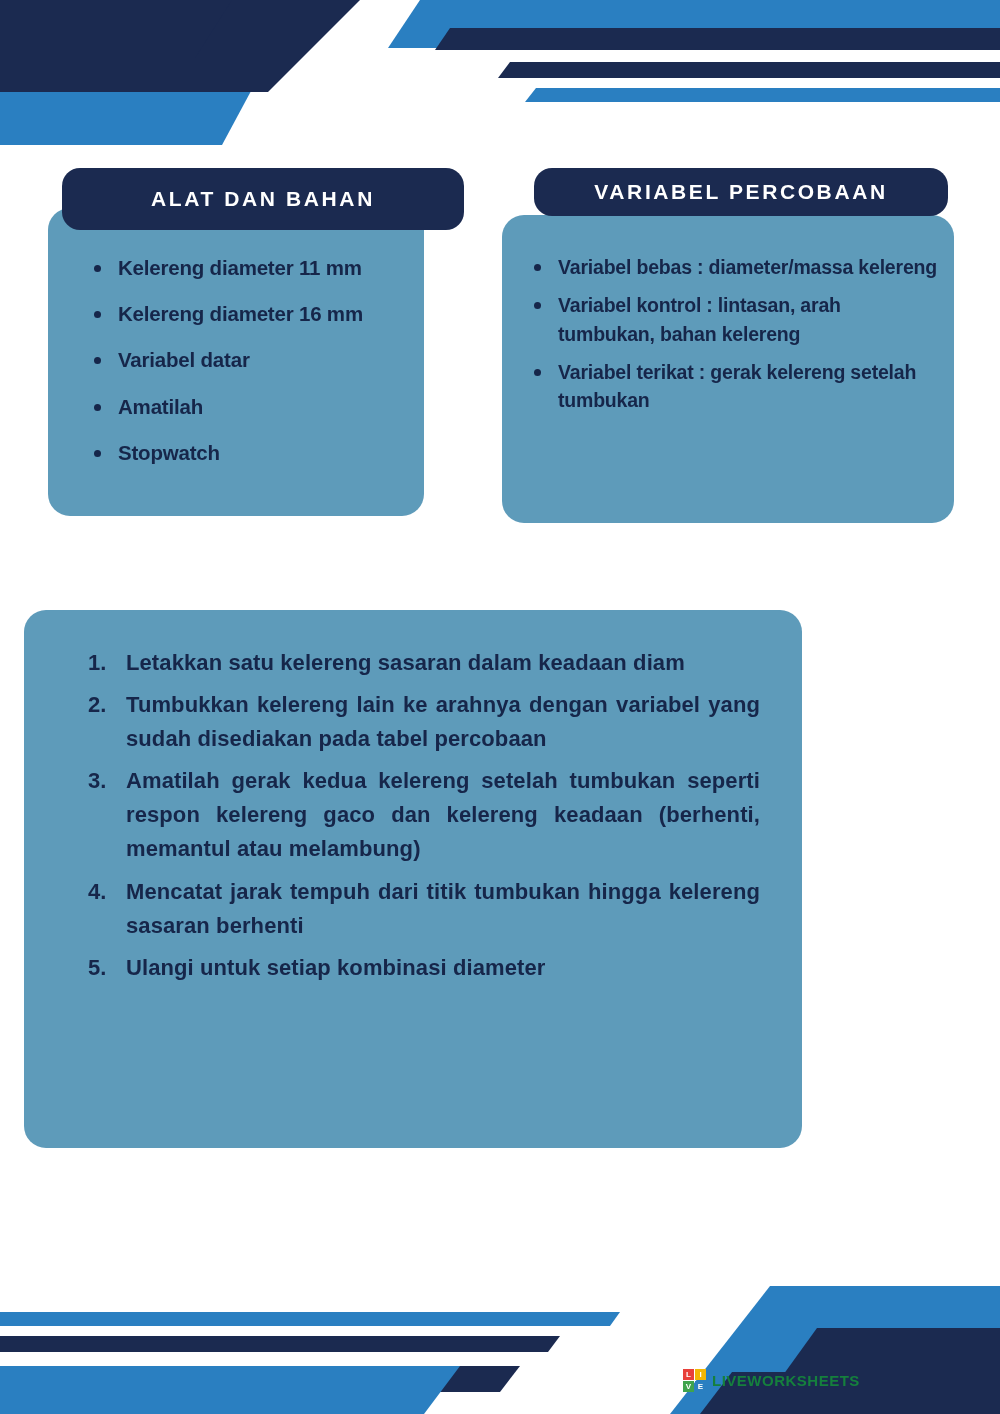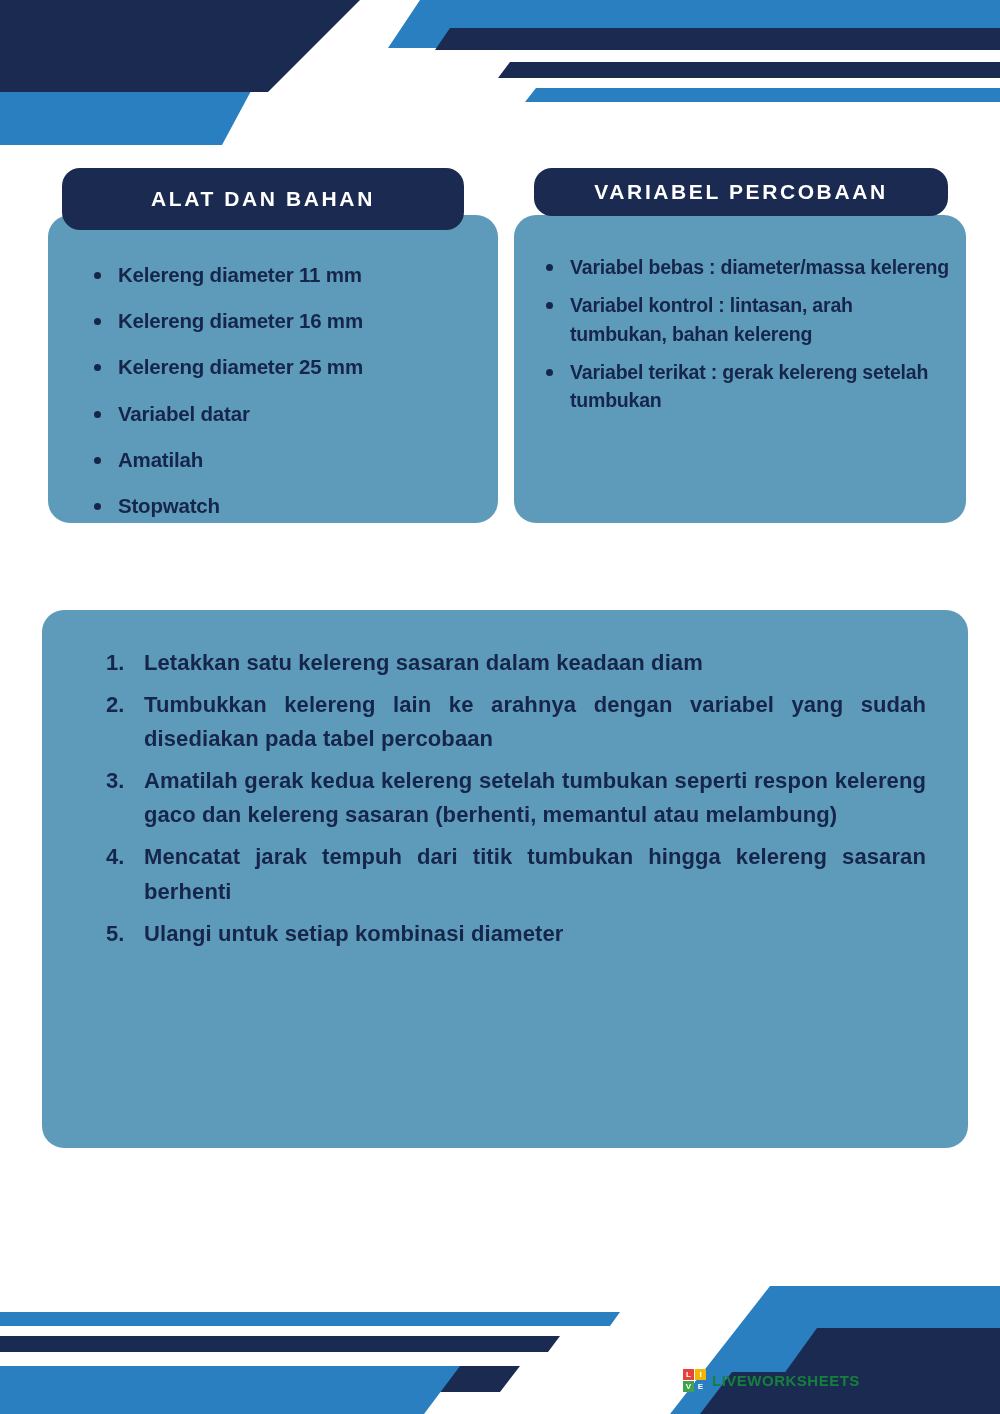--- a/index.html
+++ b/index.html
@@ -169,22 +169,22 @@
     color: #ffffff;
     font-weight: bold;
     letter-spacing: 2.2px;
     font-size: 20px;
     white-space: nowrap;
   }
 
   
   #card-alat {
     left: 48px;
-    top: 215px;
-    width: 450px;
+    top: 208px;
+    width: 376px;
     height: 308px;
   }
   #header-alat {
     left: 62px;
     top: 168px;
     width: 402px;
     height: 62px;
     z-index: 3;
   }
   #header-alat .title { font-size: 21px; letter-spacing: 2.6px; }
@@ -214,21 +214,21 @@
     left: 10px;
     top: 9px;
     width: 7px;
     height: 7px;
     border-radius: 50%;
     background: #16264a;
   }
 
   
   #card-variabel {
-    left: 514px;
+    left: 502px;
     top: 215px;
     width: 452px;
     height: 308px;
     padding-left: 36px;
   }
   #header-variabel {
     left: 534px;
     top: 168px;
     width: 414px;
     height: 48px;
@@ -247,23 +247,23 @@
     right: 16px;
     top: 38px;
   }
   #card-variabel ul.bullets li::before {
     left: 6px;
     top: 11px;
   }
 
   
   #card-langkah {
-    left: 42px;
+    left: 24px;
     top: 610px;
-    width: 926px;
+    width: 778px;
     height: 538px;
   }
   #header-langkah {
     left: 42px;
     top: 553px;
     width: 408px;
     height: 68px;
     justify-content: flex-start;
     z-index: 3;
   }
@@ -357,21 +357,20 @@
 <div class="deco deco-br-blue"></div>
 <div class="deco deco-br-dark"></div>
 <div class="deco deco-br-dark2"></div>
 
 <div class="sheet">
 
   <div class="card" id="card-alat">
     <ul class="bullets">
       <li>Kelereng diameter 11 mm</li>
       <li>Kelereng diameter 16 mm</li>
-      <li>Kelereng diameter 25 mm</li>
       <li>Variabel datar</li>
       <li>Amatilah</li>
       <li>Stopwatch</li>
     </ul>
   </div>
   <div class="card-header" id="header-alat">
     <span class="title">ALAT DAN BAHAN</span>
   </div>
 
   <div class="card" id="card-variabel">
@@ -382,21 +381,21 @@
     </ul>
   </div>
   <div class="card-header" id="header-variabel">
     <span class="title">VARIABEL PERCOBAAN</span>
   </div>
 
   <div class="card" id="card-langkah">
     <ol class="steps">
       <li class="no-justify">Letakkan satu kelereng sasaran dalam keadaan diam</li>
       <li>Tumbukkan kelereng lain ke arahnya dengan variabel yang sudah disediakan pada tabel percobaan</li>
-      <li>Amatilah gerak kedua kelereng setelah tumbukan seperti respon kelereng gaco dan kelereng sasaran (berhenti, memantul atau melambung)</li>
+      <li>Amatilah gerak kedua kelereng setelah tumbukan seperti respon kelereng gaco dan kelereng keadaan (berhenti, memantul atau melambung)</li>
       <li>Mencatat jarak tempuh dari titik tumbukan hingga kelereng sasaran berhenti</li>
       <li class="no-justify">Ulangi untuk setiap kombinasi diameter</li>
     </ol>
   </div>
 
 </div>
 
 <div class="footer-logo">
   <span class="logo-mark">
     <span class="lm-l">L</span>

